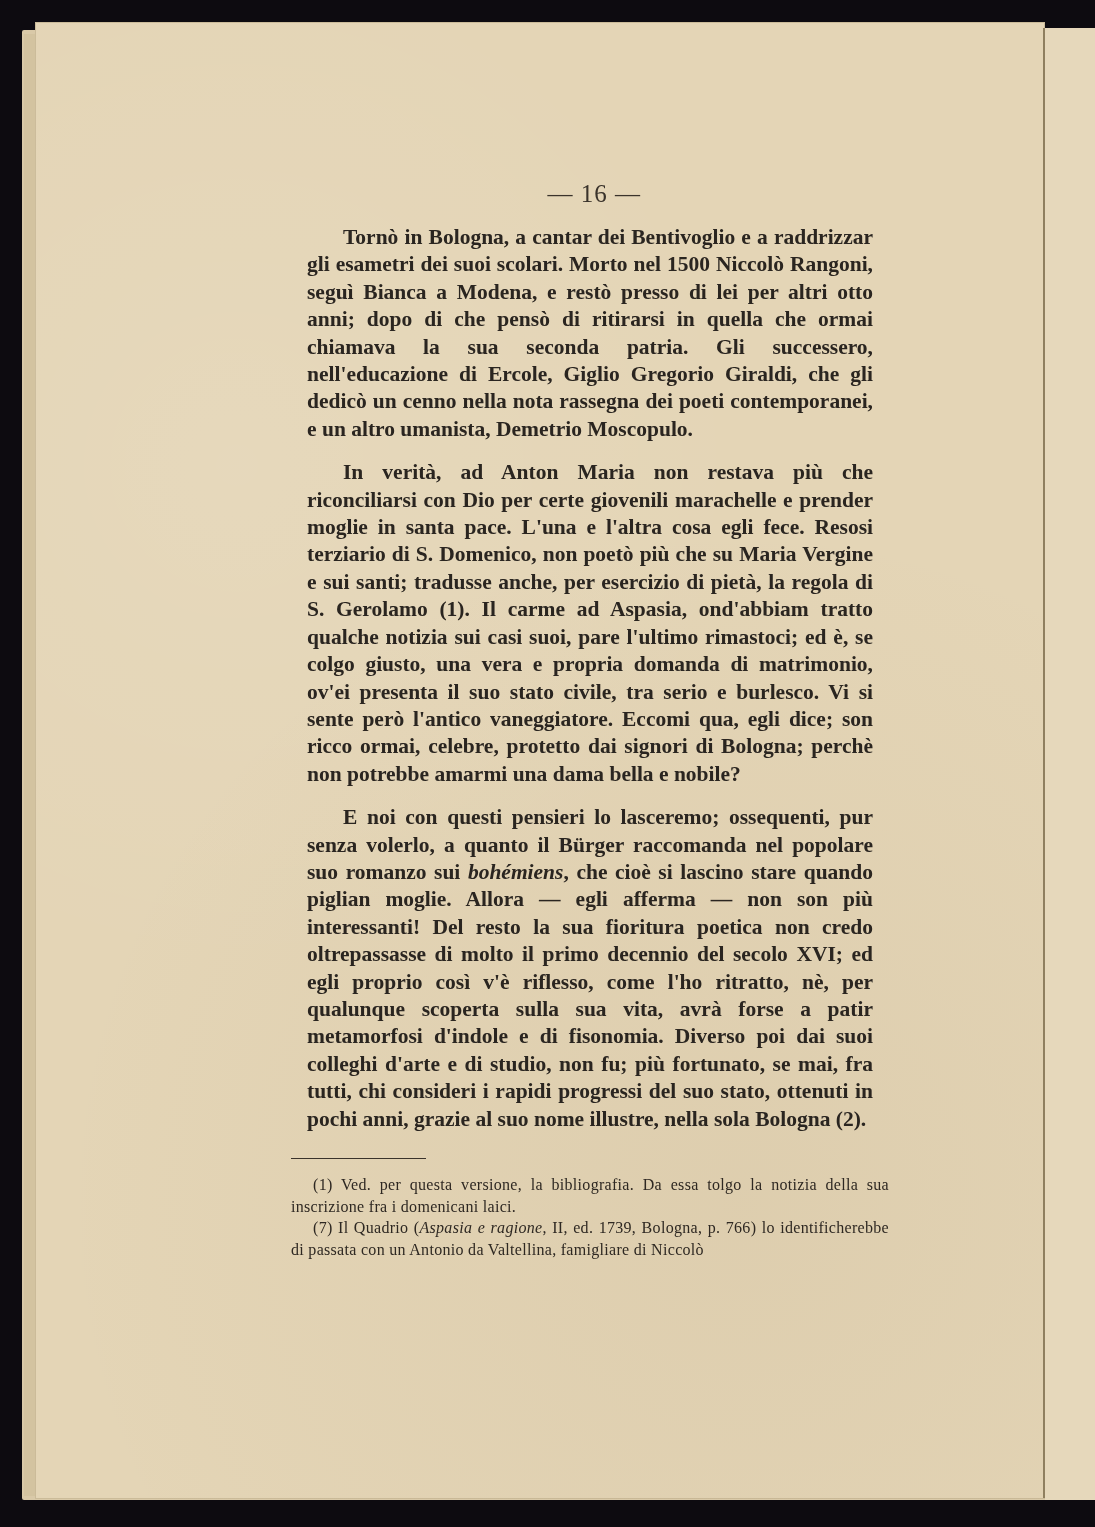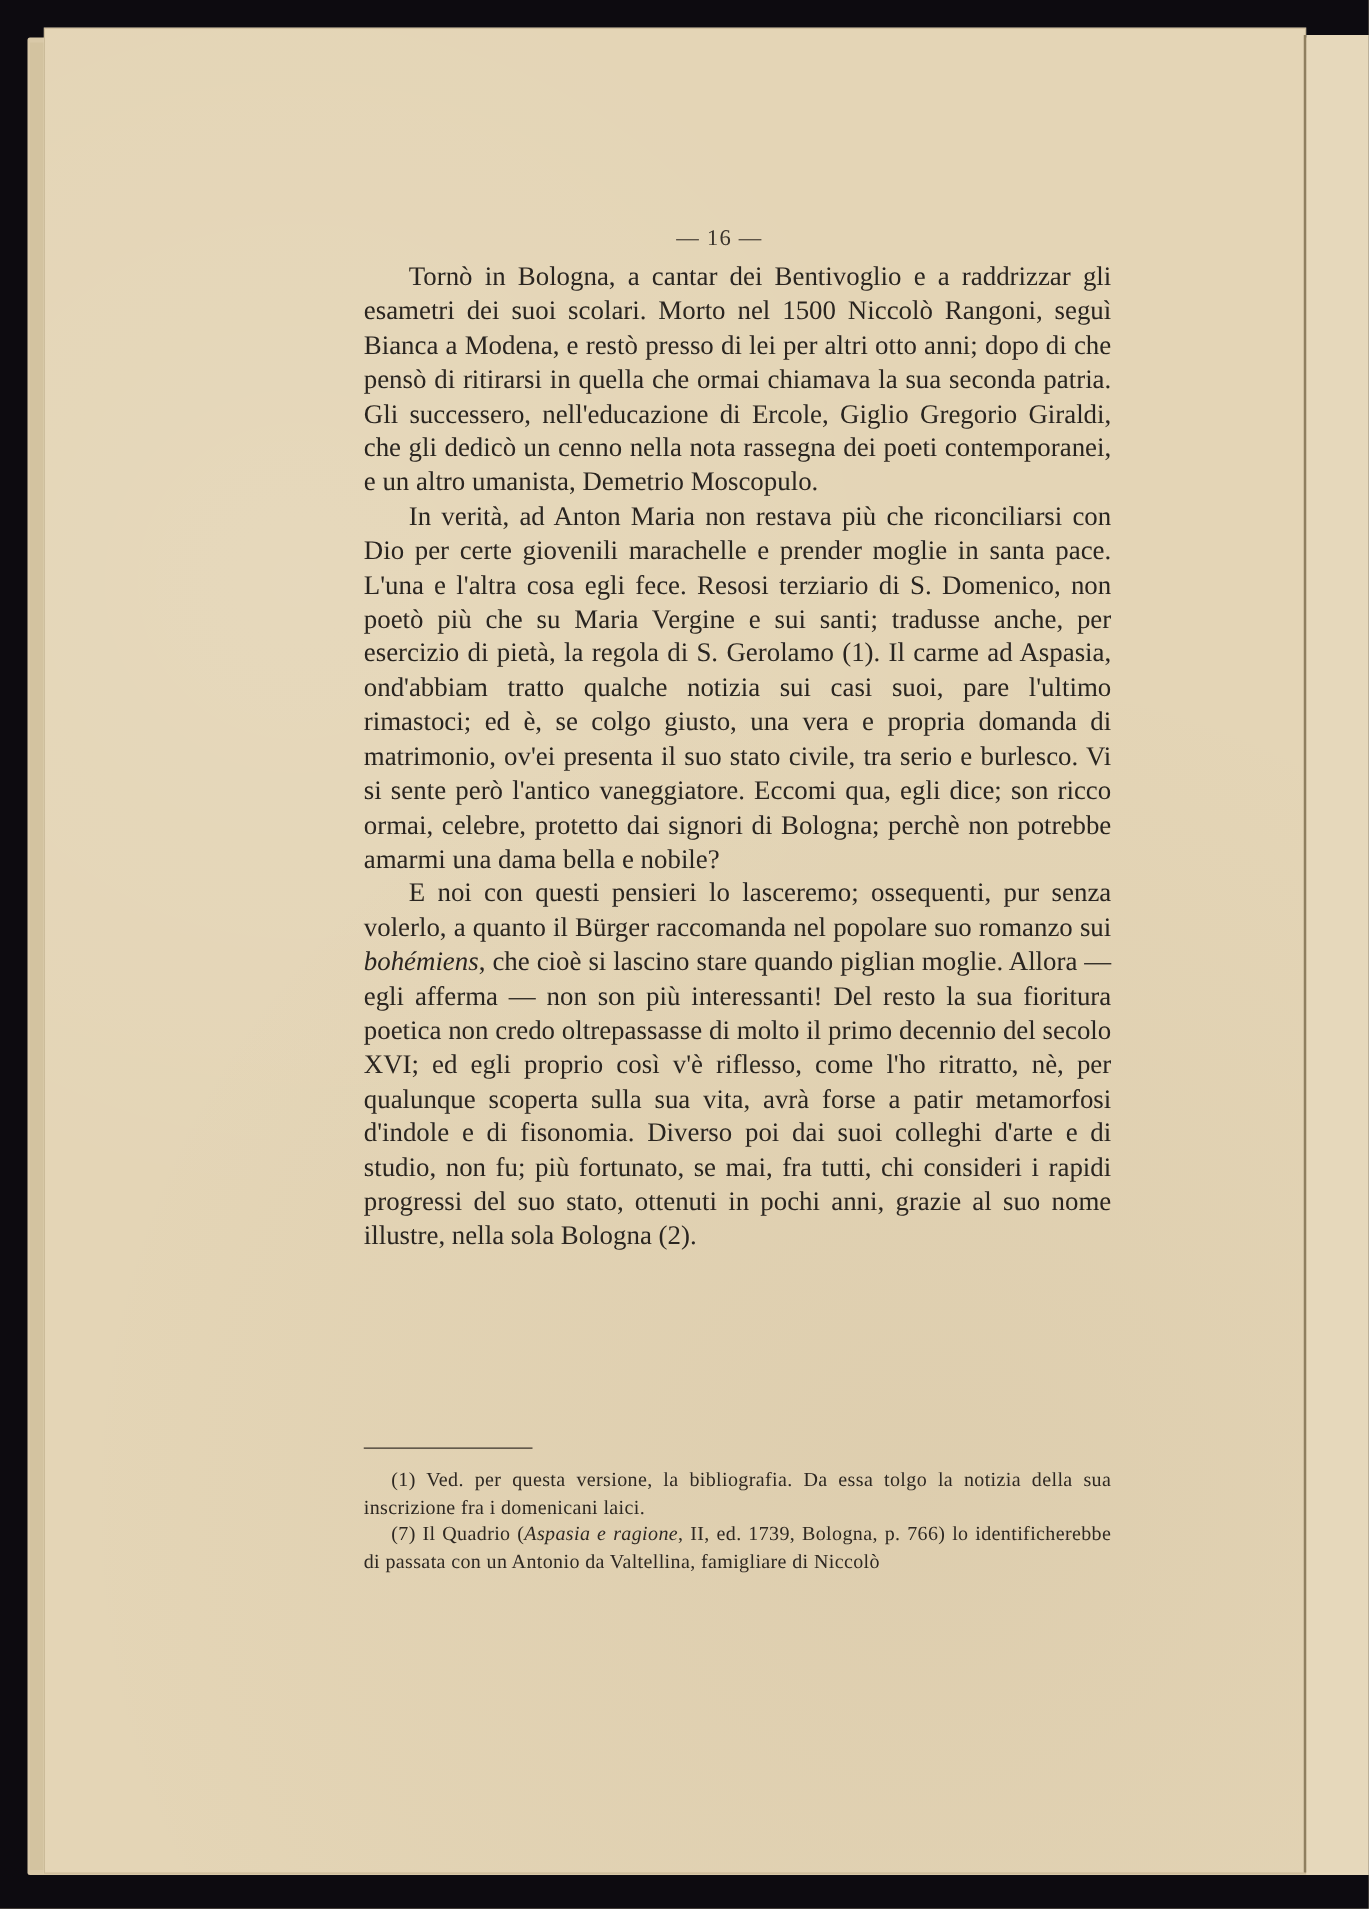--- a/index.html
+++ b/index.html
@@ -36,28 +36,28 @@
     position: absolute; left: 1045px; top: 28px; width: 60px; height: 1472px;
     background: #e6d8bb;
   }
   .content {
     position: absolute; left: 291px; top: 0; width: 598px;
     color: #2a2520;
     font-family: "Liberation Serif", "DejaVu Serif", serif;
   }
   .page-number {
     position: absolute; left: 250px; top: 180px; width: 100px;
-    text-align: left; font-size: 18px; color: #3a332b; letter-spacing: 1px;
+    text-align: right; font-size: 25px; color: #3a332b; letter-spacing: 1px;
   }
   .body-text {
     position: absolute; left: 0; top: 208px; width: 598px;
     font-size: 21.5px; line-height: 27.4px;
     text-align: justify;
   }
-  .para { margin: 0; text-indent: 36px; }
+  .para { margin: 16px; text-indent: 36px; font-weight: bold; }
   .footnote-rule {
     position: absolute; left: 0; top: 1158px; width: 135px; height: 1px;
     background: #3a332b;
   }
   .footnotes {
     position: absolute; left: 0; top: 1174px; width: 598px;
     font-size: 16px; line-height: 21.5px; text-align: justify;
     color: #2e2822; letter-spacing: 0.3px;
   }
   .fn { margin: 0; text-indent: 22px; }

